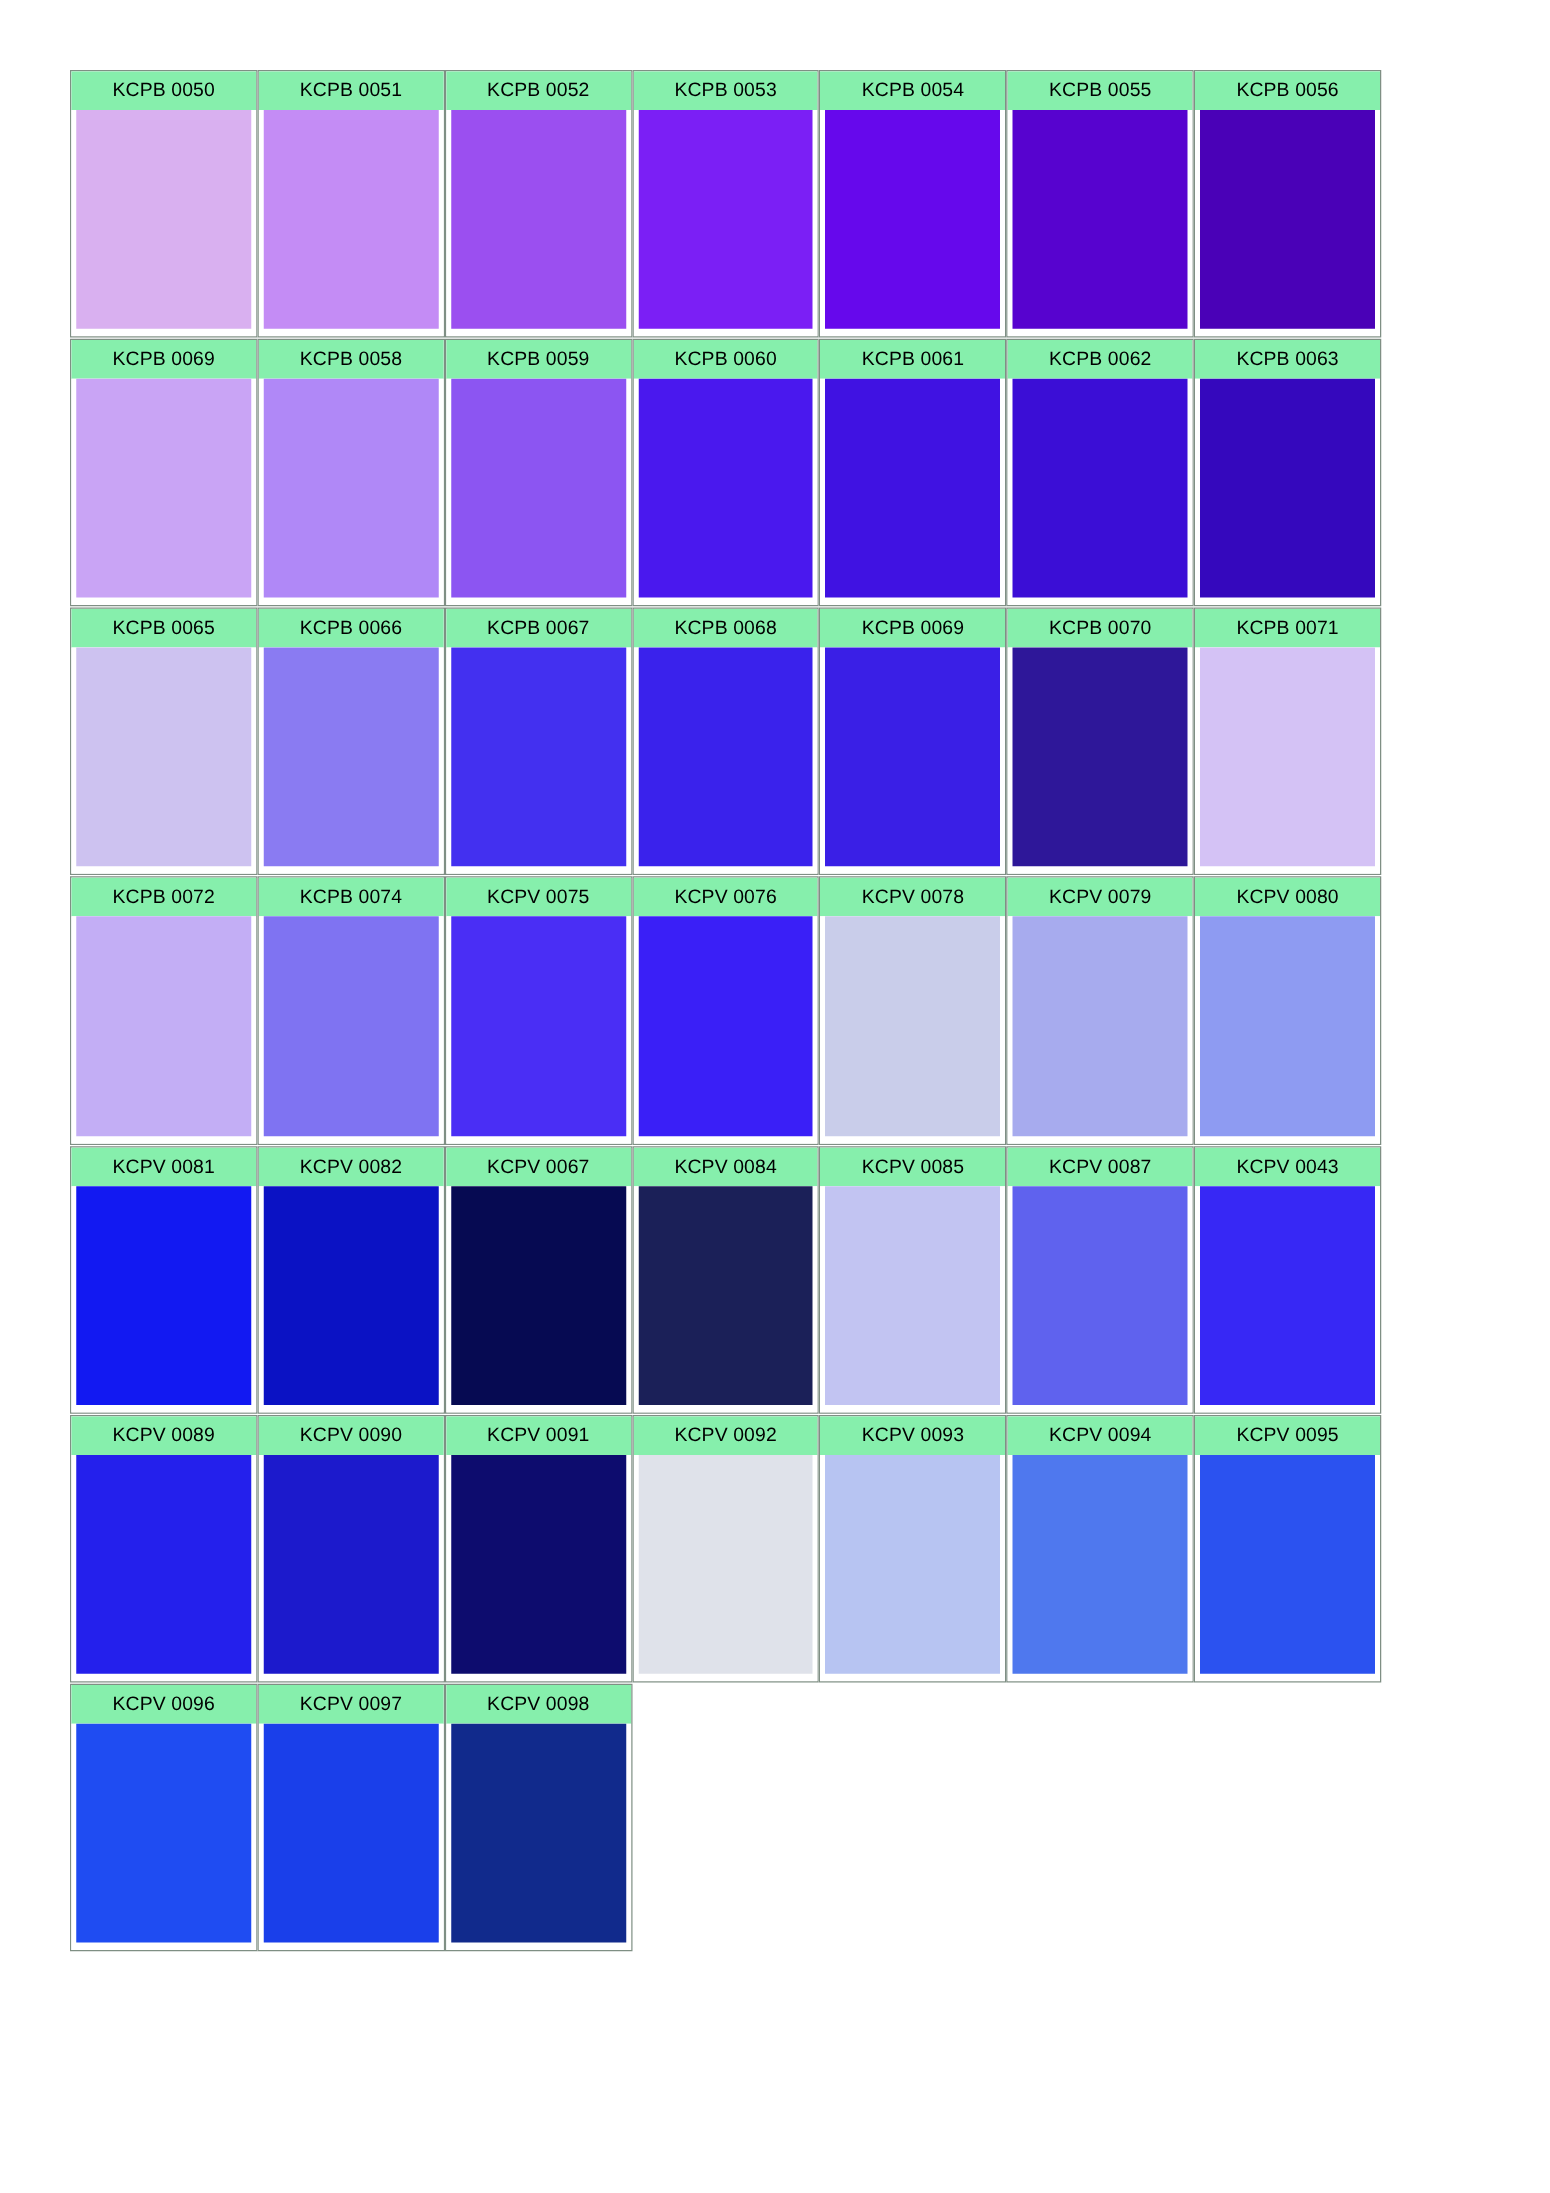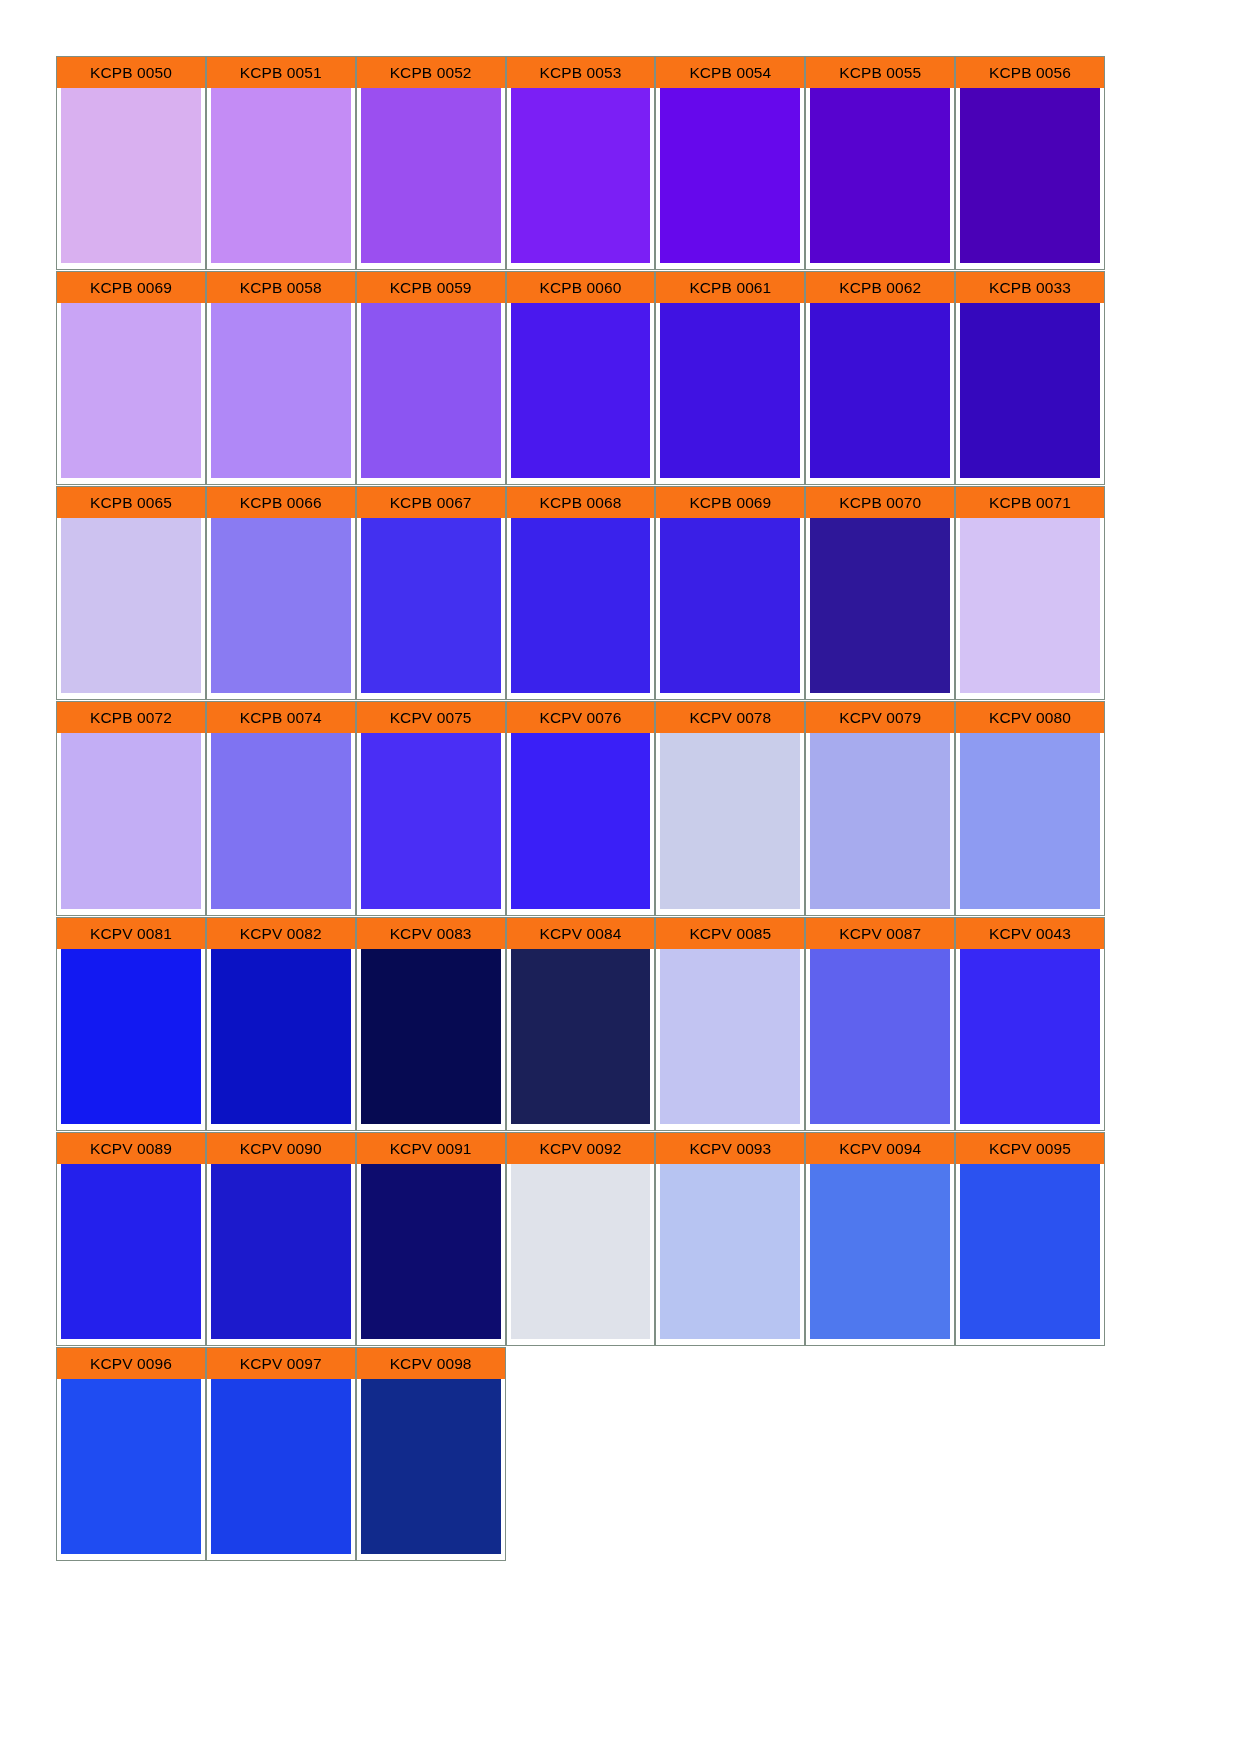--- a/index.html
+++ b/index.html
@@ -41,21 +41,21 @@
     margin: 0 0 1px 0;
     overflow: hidden;
   }
   .cell-label {
     flex: 0 0 auto;
     height: 31px;
     line-height: 31px;
     text-align: center;
     font-size: 15.5px;
     color: #000000;
-    background: #f97316;
+    background: #86efac;
     letter-spacing: 0.1px;
     white-space: nowrap;
   }
   .swatch-wrap {
     flex: 1 1 auto;
     background: #ffffff;
     padding: 0 4px 6px 4px;
     box-sizing: border-box;
     display: flex;
   }
@@ -141,21 +141,21 @@
           <div class="swatch" style="background-color: rgb(64, 18, 226);"></div>
         </div>
       </div>
       <div class="cell">
         <div class="cell-label">KCPB 0062</div>
         <div class="swatch-wrap">
           <div class="swatch" style="background-color: rgb(59, 14, 214);"></div>
         </div>
       </div>
       <div class="cell">
-        <div class="cell-label">KCPB 0033</div>
+        <div class="cell-label">KCPB 0063</div>
         <div class="swatch-wrap">
           <div class="swatch" style="background-color: rgb(53, 8, 189);"></div>
         </div>
       </div>
       <div class="cell">
         <div class="cell-label">KCPB 0065</div>
         <div class="swatch-wrap">
           <div class="swatch" style="background-color: rgb(205, 194, 240);"></div>
         </div>
       </div>
@@ -243,21 +243,21 @@
           <div class="swatch" style="background-color: rgb(18, 25, 242);"></div>
         </div>
       </div>
       <div class="cell">
         <div class="cell-label">KCPV 0082</div>
         <div class="swatch-wrap">
           <div class="swatch" style="background-color: rgb(11, 18, 196);"></div>
         </div>
       </div>
       <div class="cell">
-        <div class="cell-label">KCPV 0083</div>
+        <div class="cell-label">KCPV 0067</div>
         <div class="swatch-wrap">
           <div class="swatch" style="background-color: rgb(6, 10, 82);"></div>
         </div>
       </div>
       <div class="cell">
         <div class="cell-label">KCPV 0084</div>
         <div class="swatch-wrap">
           <div class="swatch" style="background-color: rgb(27, 32, 88);"></div>
         </div>
       </div>

